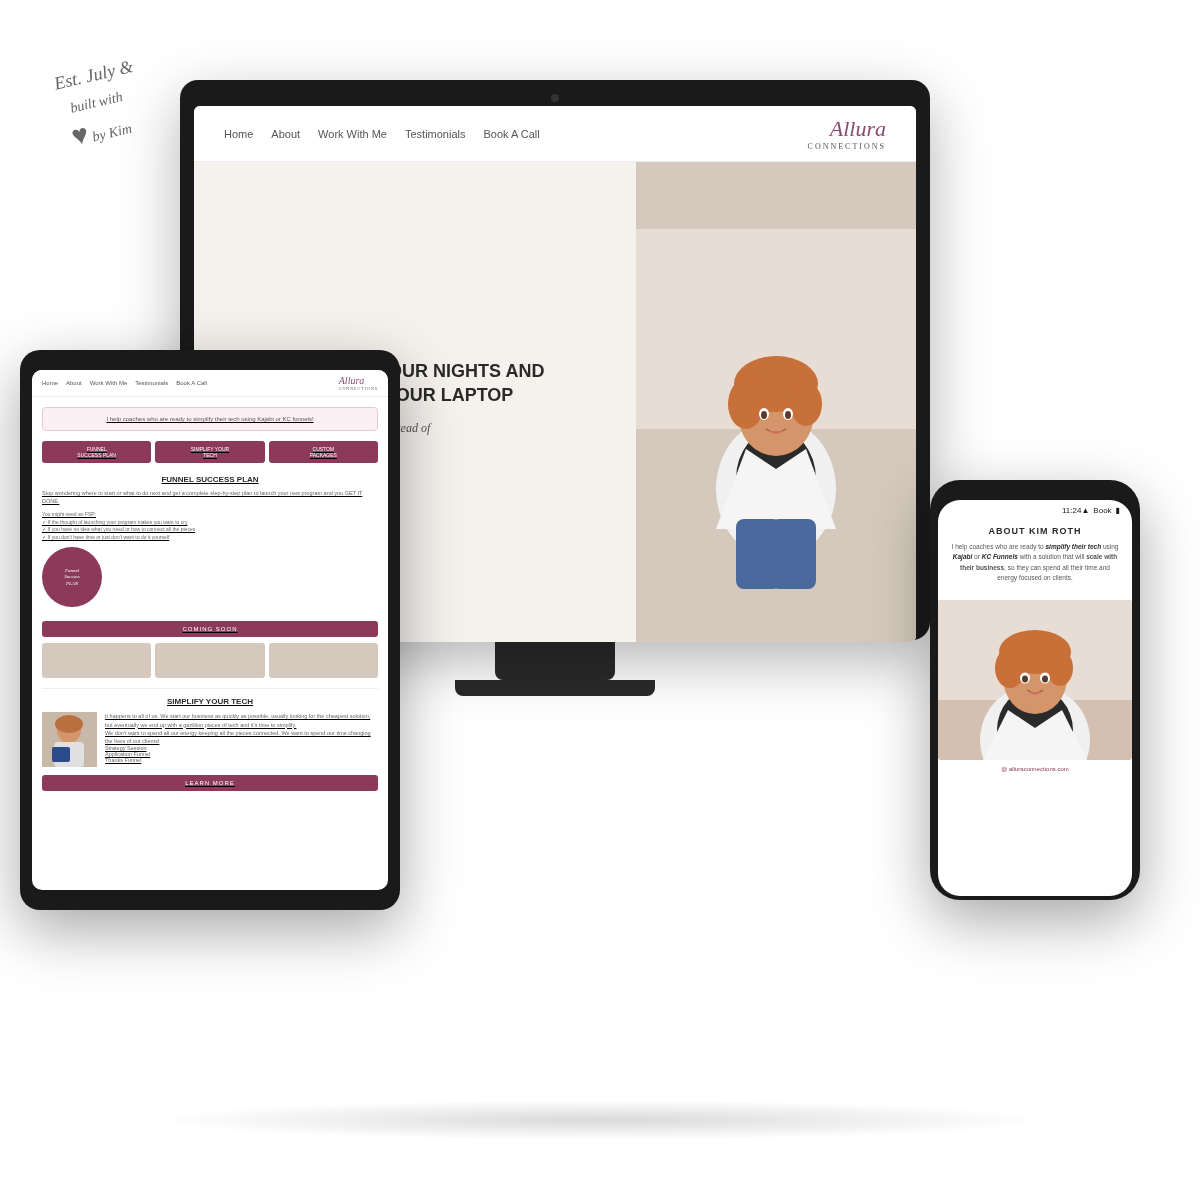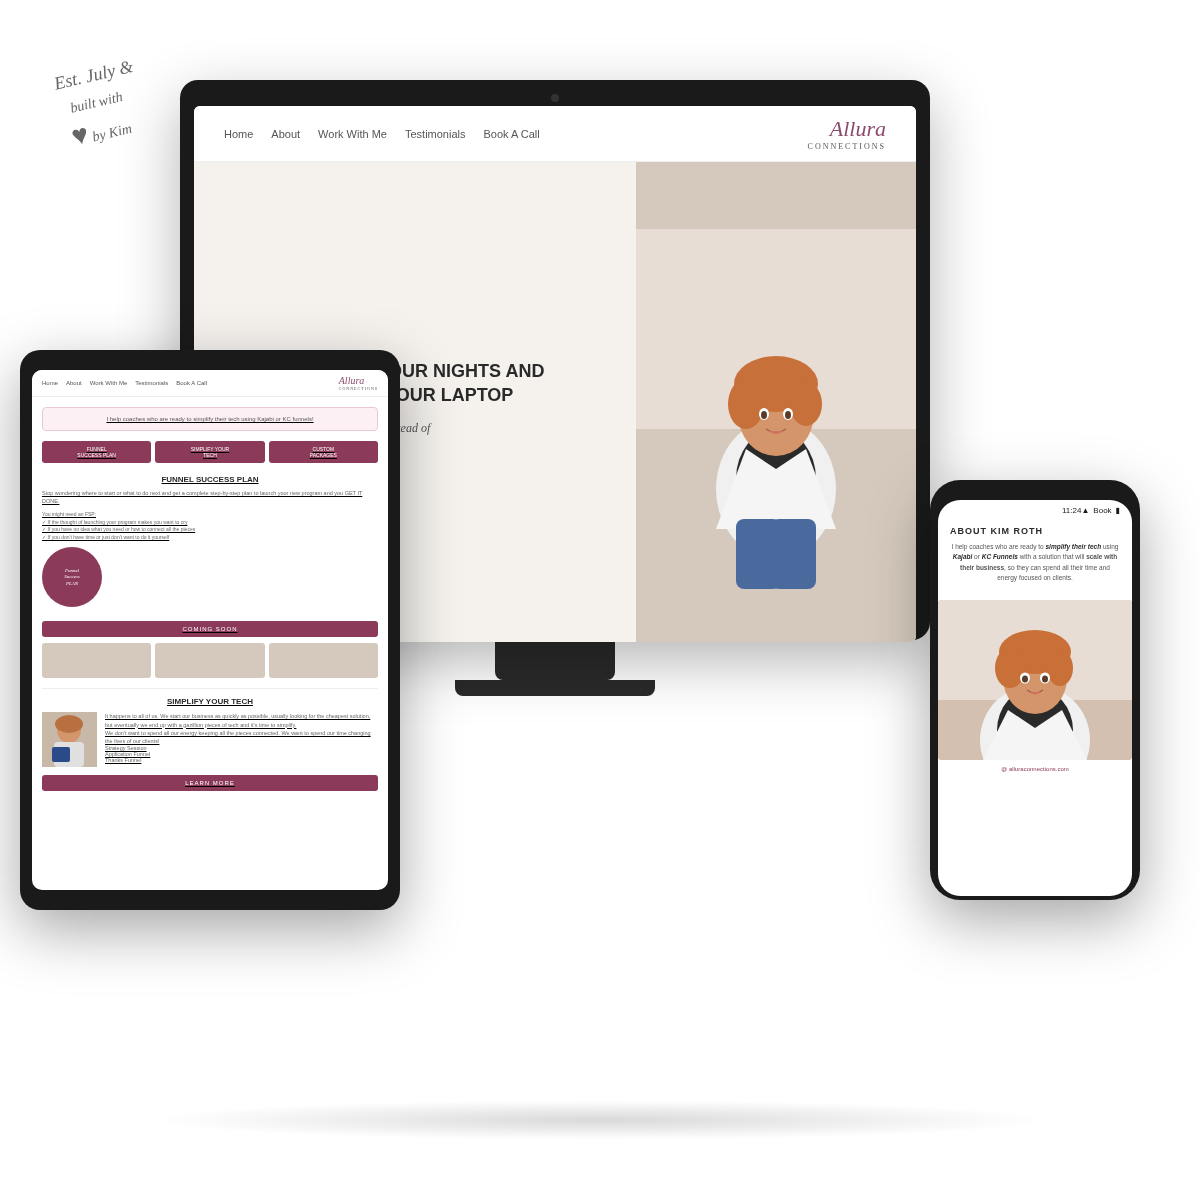--- a/index.html
+++ b/index.html
@@ -409,20 +409,21 @@
       align-items: center;
     }
 
     .phone-content {
       padding: 8px 12px;
     }
 
     .phone-about-title {
       font-size: 9px;
       font-weight: bold;
+      text-align: center;
       text-transform: uppercase;
       color: #2a2a2a;
       margin-bottom: 6px;
       letter-spacing: 1px;
       font-family: sans-serif;
     }
 
     .phone-about-text {
       font-size: 6.5px;
       color: #555;

